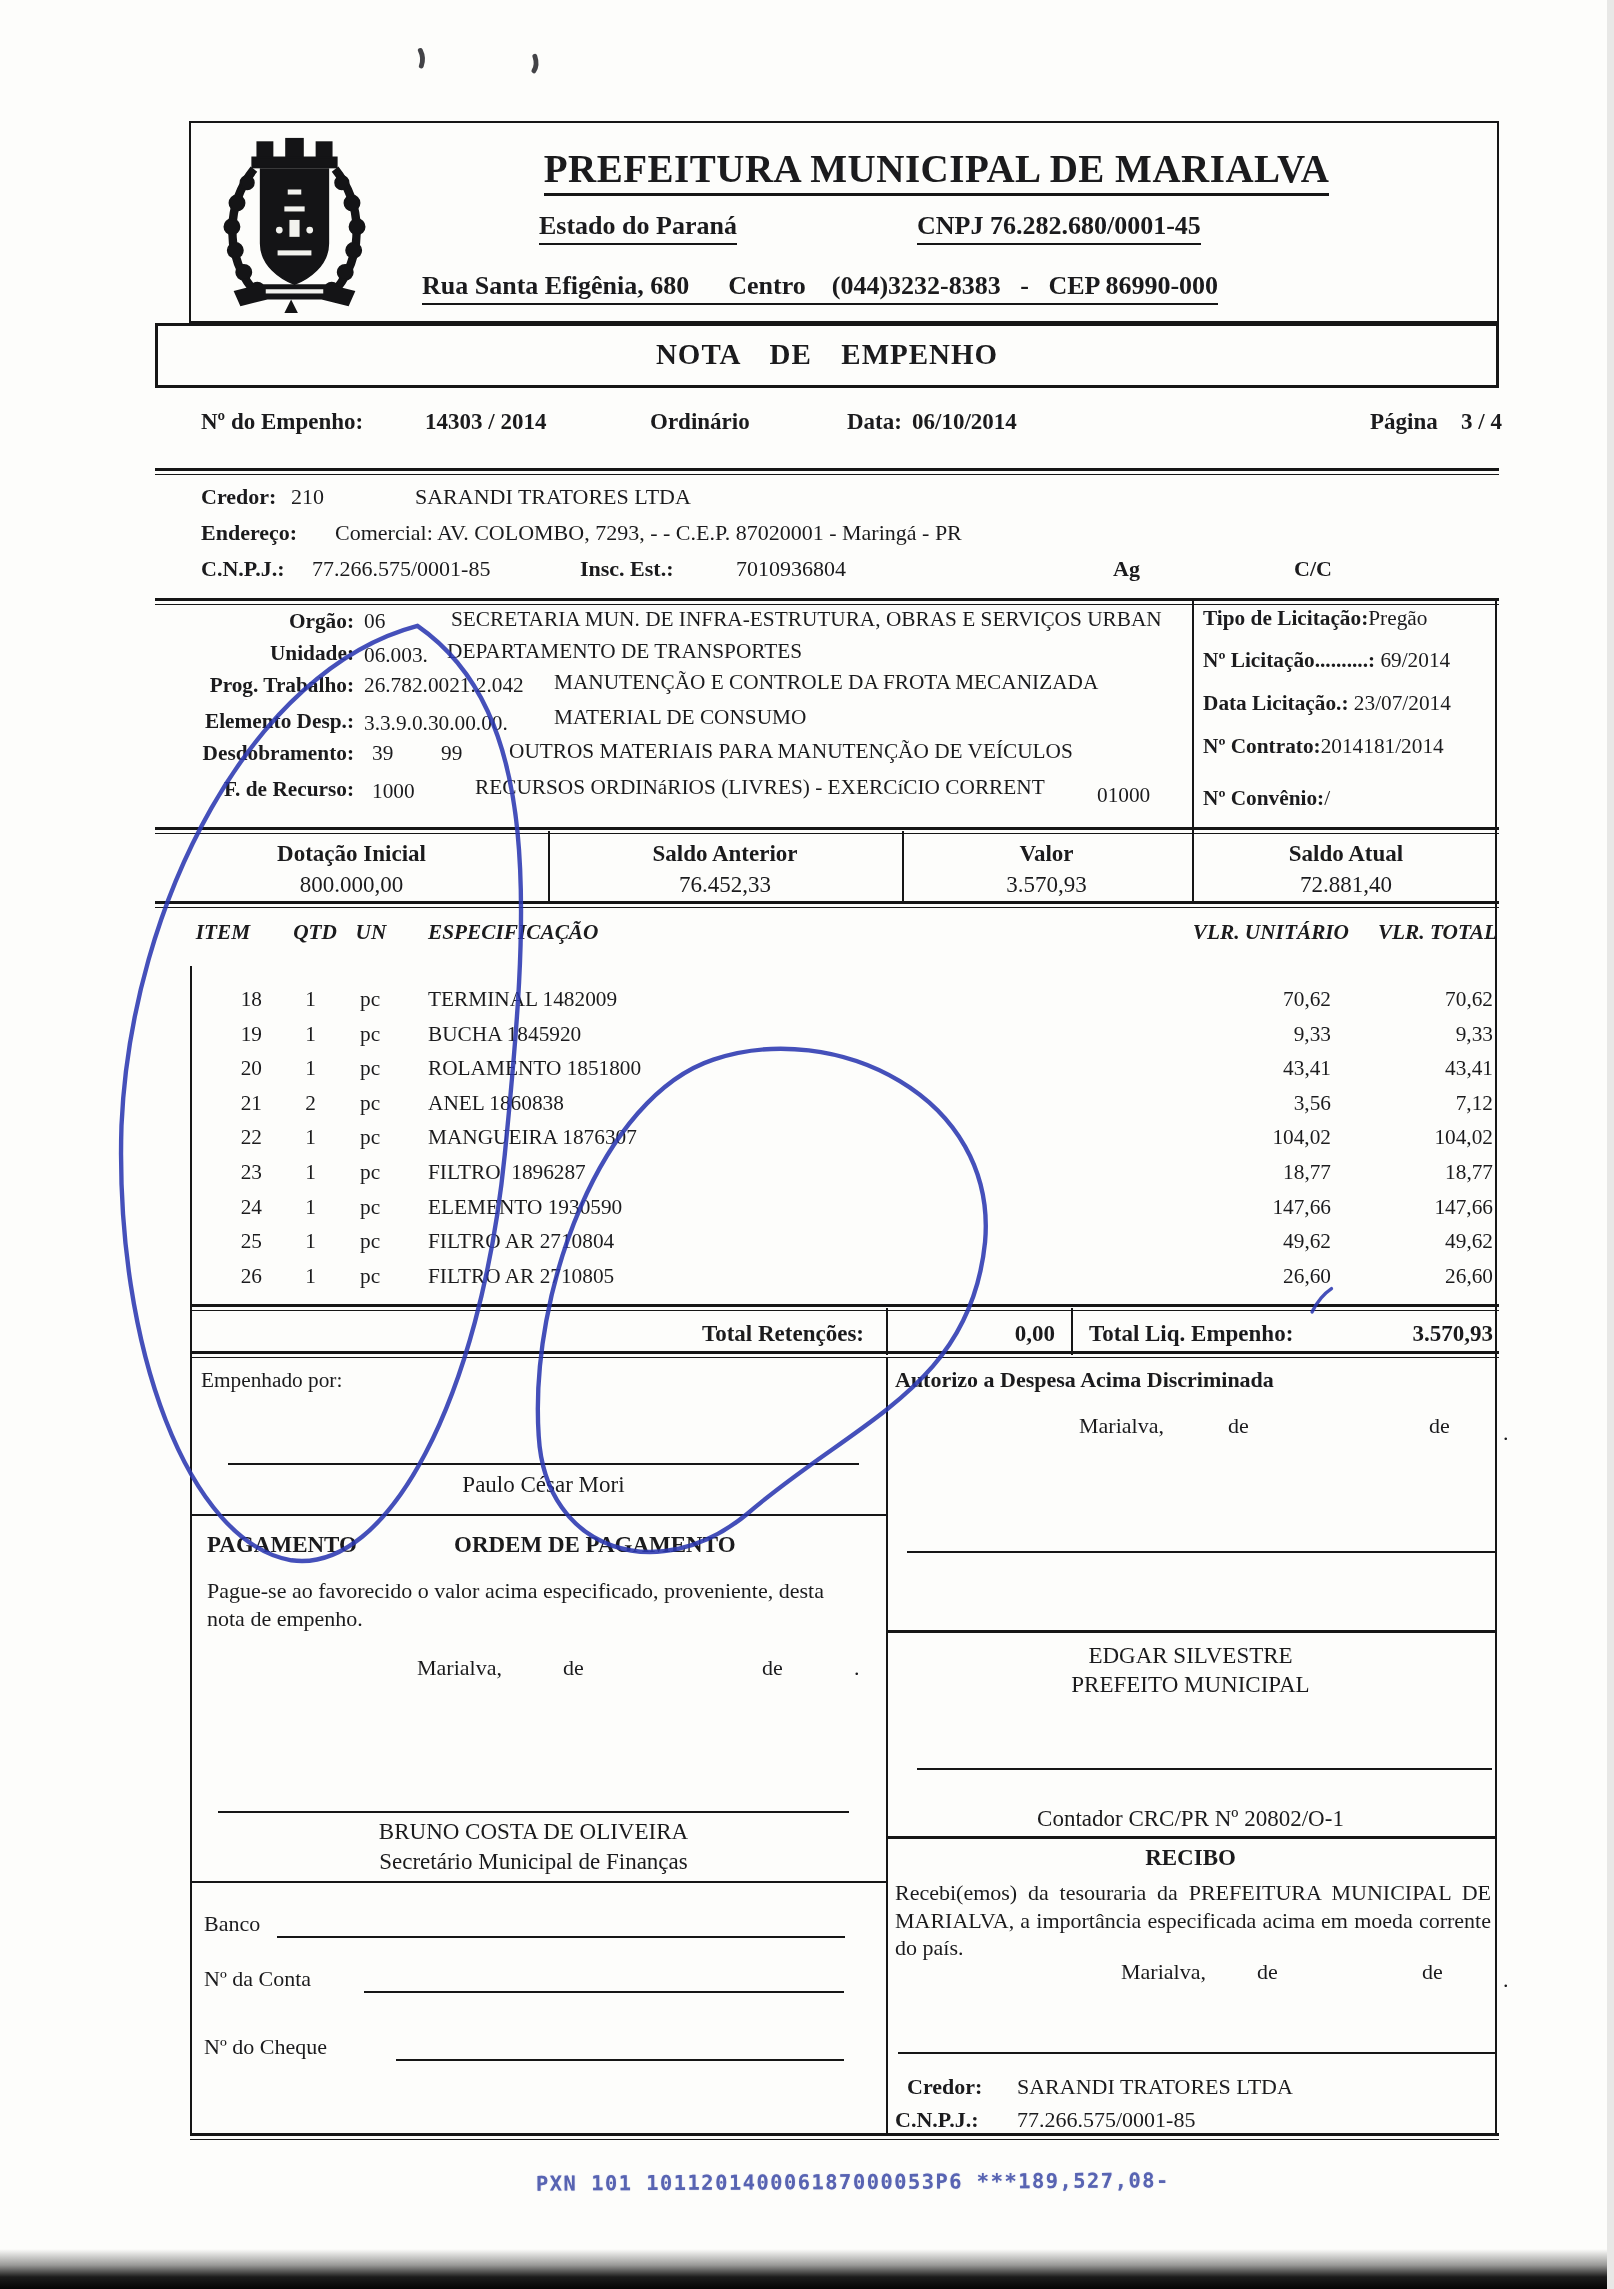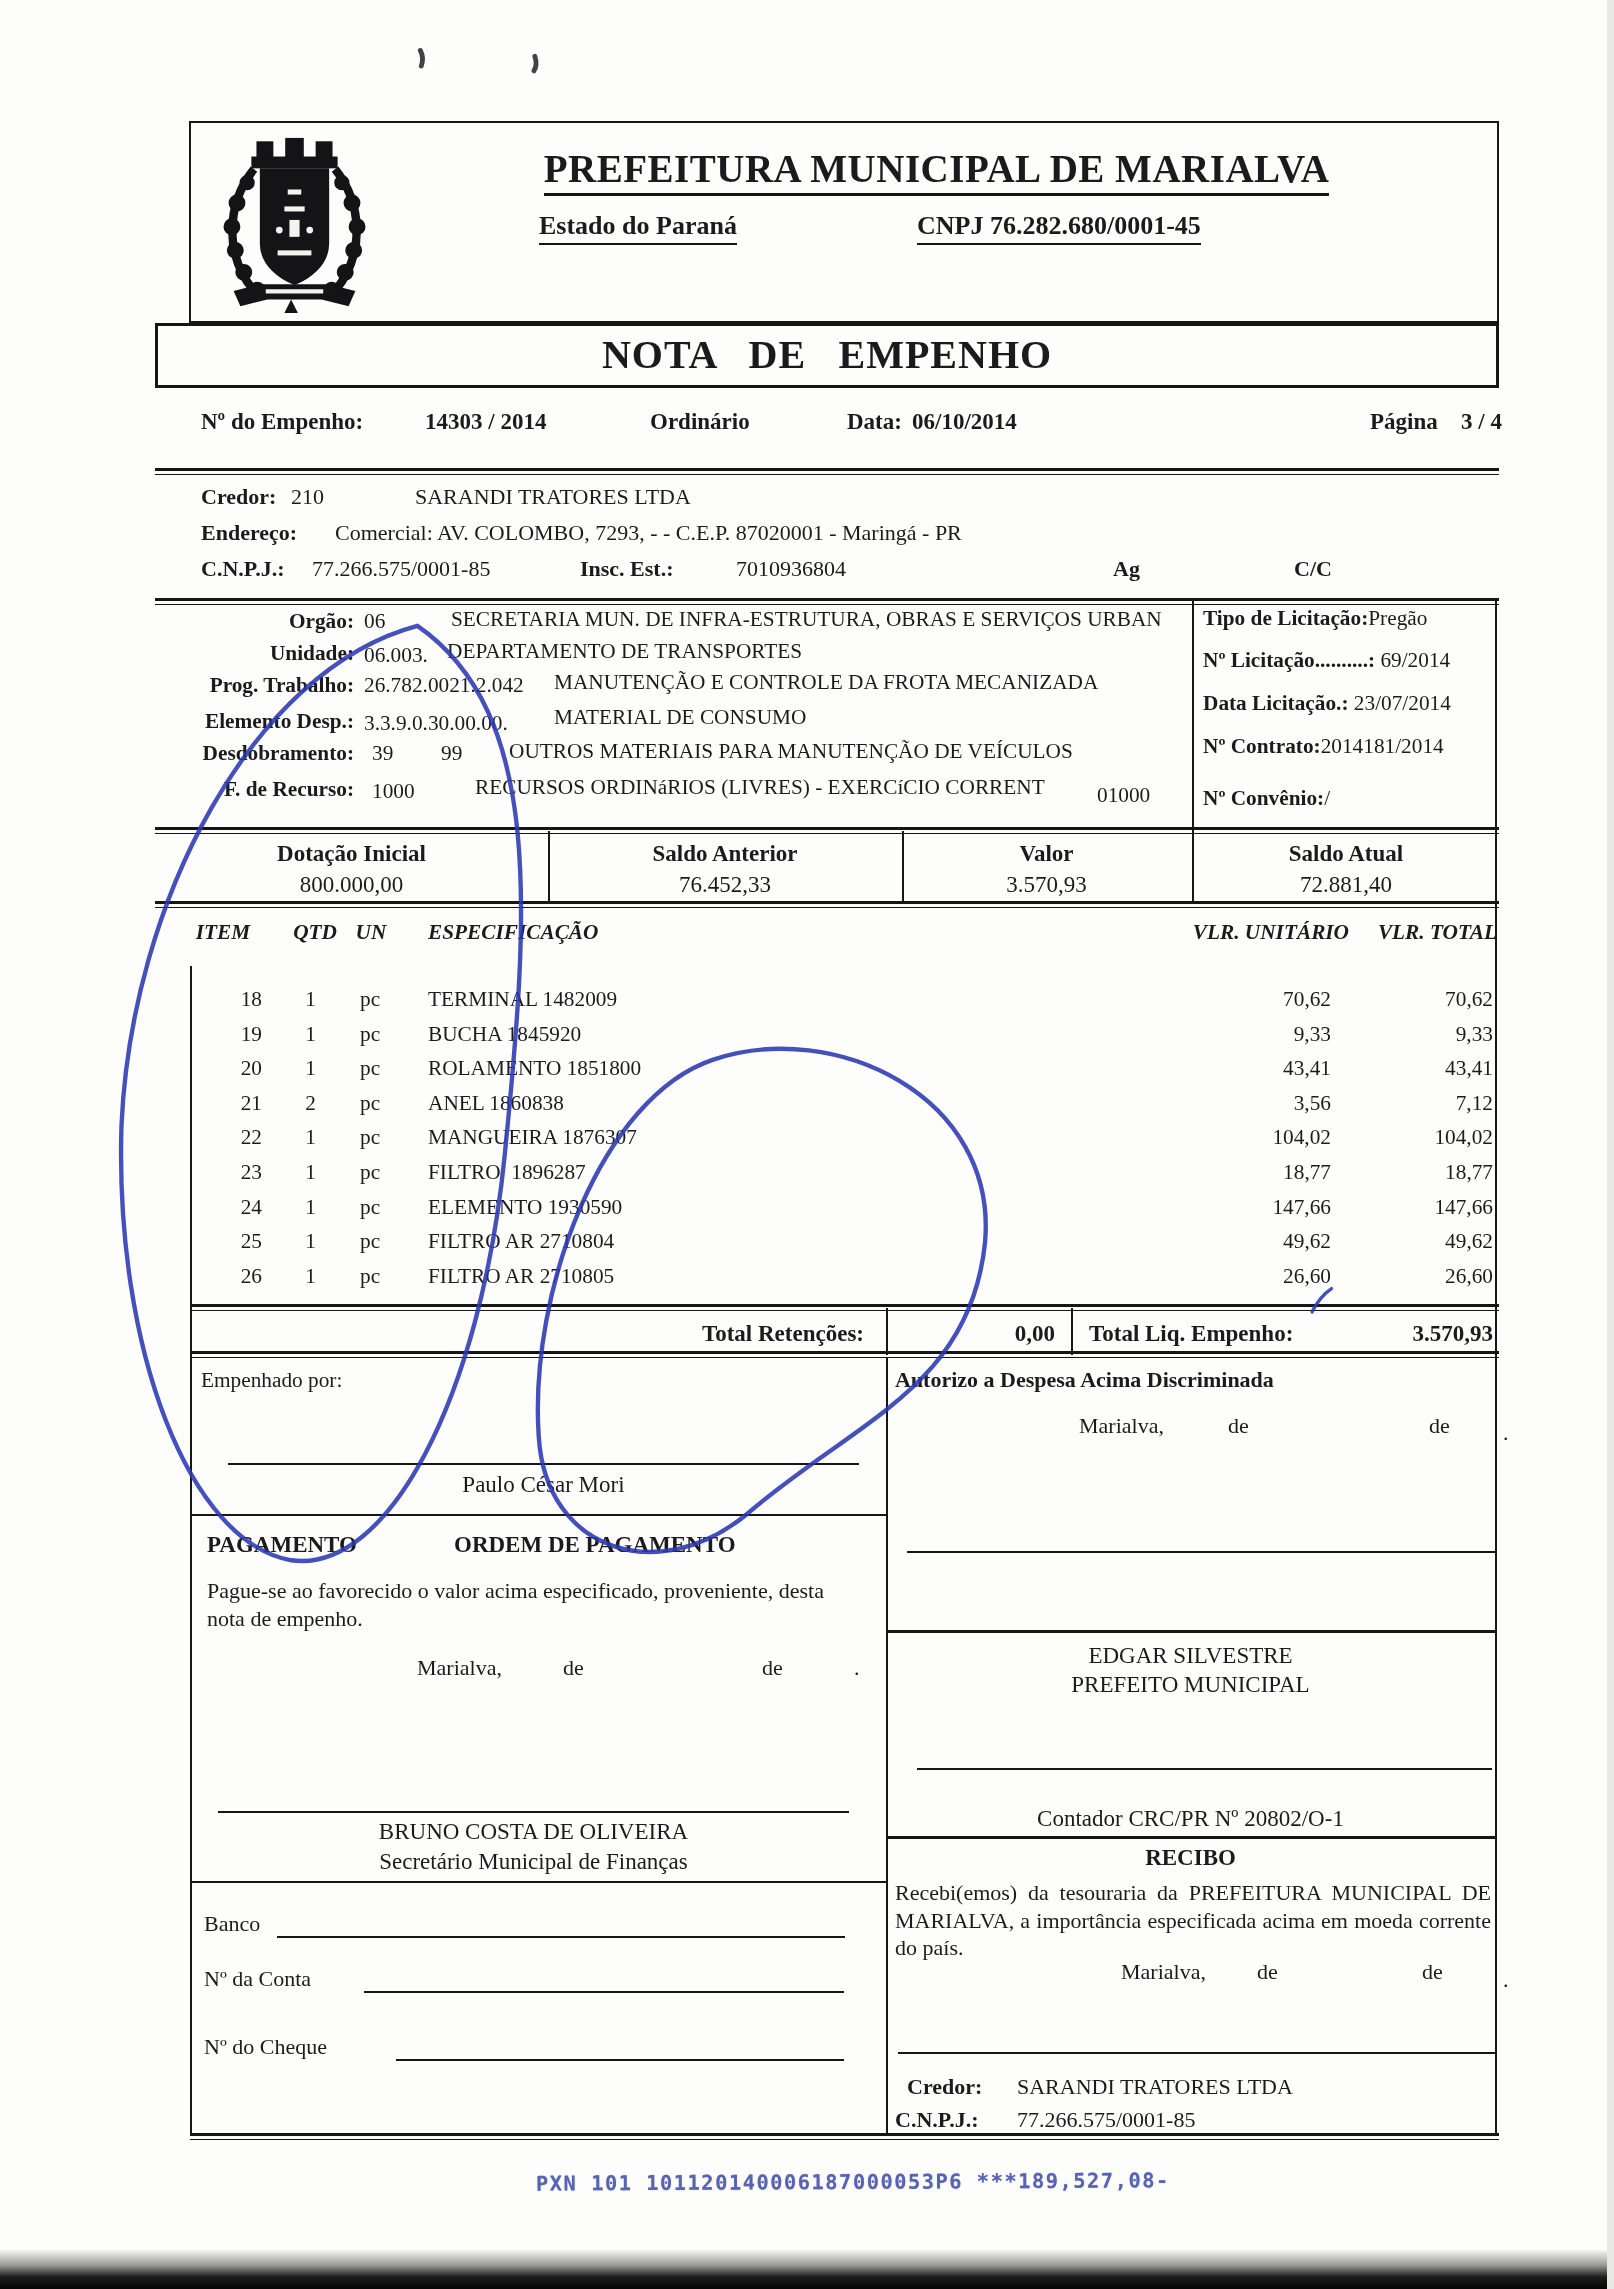--- a/index.html
+++ b/index.html
@@ -114,23 +114,26 @@
     <span class="uline b" style="font-size:39px;letter-spacing:0.5px;border-bottom-width:3.9px;">PREFEITURA MUNICIPAL DE MARIALVA</span>
   </div>
 
   <div class="abs" style="left:539px;top:210px;">
     <span class="uline b t28">Estado do Paraná</span>
   </div>
   <div class="abs" style="left:917px;top:210px;">
     <span class="uline b t28">CNPJ 76.282.680/0001-45</span>
   </div>
 
+  <div class="abs" style="left:422px;top:270px;">
+    <span class="uline b t28 pre">Rua Santa Efigênia, 680      Centro    (044)3232-8383   -   CEP 86990-000</span>
+  </div>
 
   <div class="abs" style="left:155px;top:323px;width:1344px;height:65px;border:3.9px solid var(--rule);box-sizing:border-box;">
-    <div class="center b" style="font-size:40px;line-height:57px;word-spacing:21.3px;letter-spacing:1px;">NOTA  DE  EMPENHO</div>
+    <div class="center b" style="font-size:29px;line-height:57px;word-spacing:21.3px;letter-spacing:1px;">NOTA  DE  EMPENHO</div>
   </div>
 
   <span class="abs b t24" style="left:201px;top:408px;">Nº do Empenho:</span>
   <span class="abs b t24" style="left:425px;top:408px;">14303 / 2014</span>
   <span class="abs b t24" style="left:650px;top:408px;">Ordinário</span>
   <span class="abs b t24" style="left:847px;top:408px;">Data:</span>
   <span class="abs b t24" style="left:912px;top:408px;">06/10/2014</span>
   <span class="abs b t24" style="left:1370px;top:408px;">Página</span>
   <span class="abs b t24" style="left:1461px;top:408px;">3 / 4</span>
 

